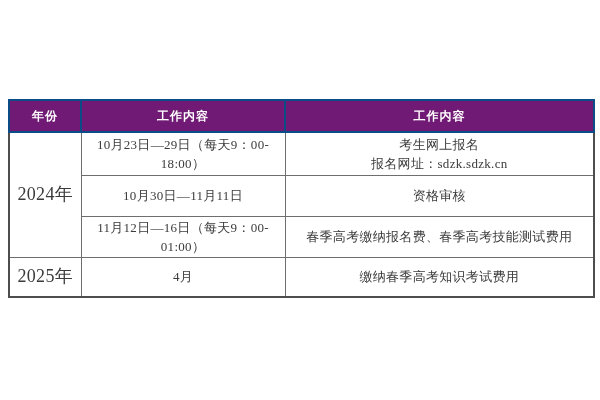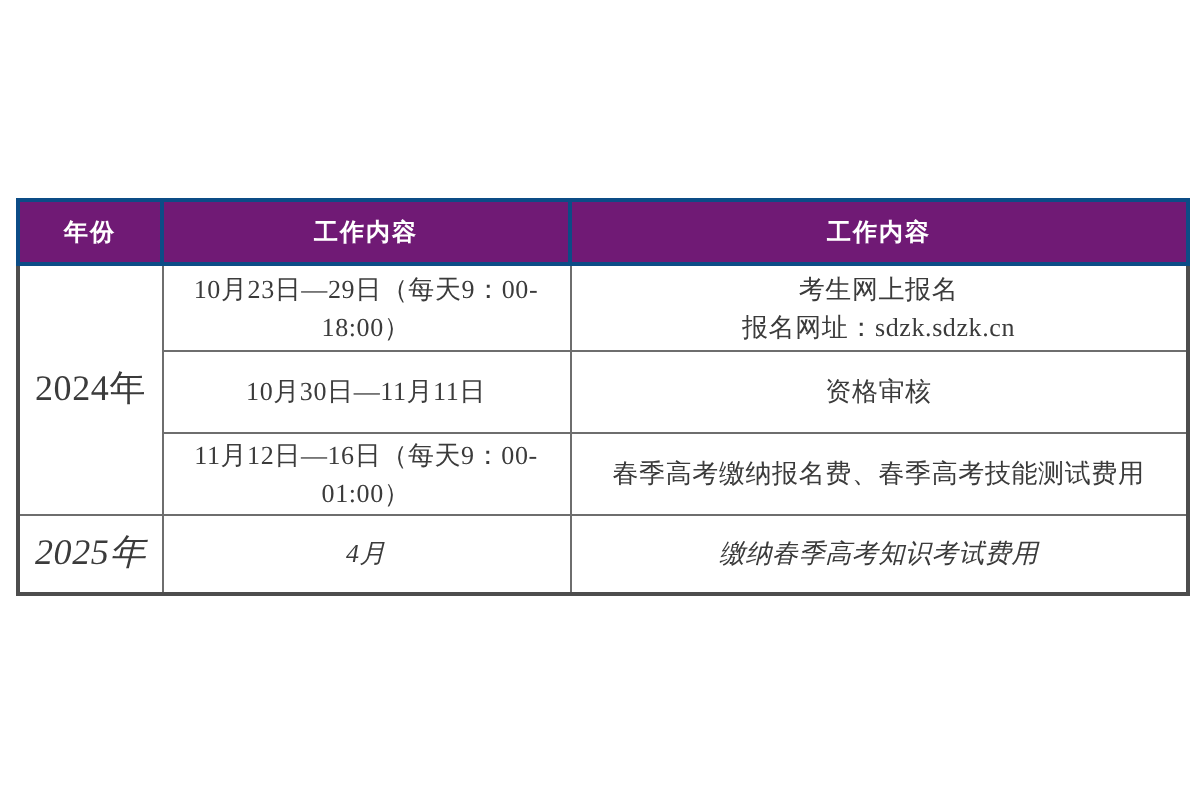--- a/index.html
+++ b/index.html
@@ -42,21 +42,21 @@
     vertical-align: middle;
     color: #3b3b3b;
     font-size: 13px;
     letter-spacing: 0.3px;
     line-height: 19px;
     background: #ffffff;
   }
   tr.r1 td { height: 43px; }
   tr.r2 td { height: 41px; }
   tr.r3 td { height: 41px; }
-  tr.r4 td { height: 40px; font-style: italic; }
+  tr.r4 td { height: 40px; }
   td.year-cell { font-size: 18px; }
 </style>
 </head>
 <body>
 
 <div class="table-wrap">
   <table class="schedule">
     <colgroup>
       <col class="c-year">
       <col class="c-time">

